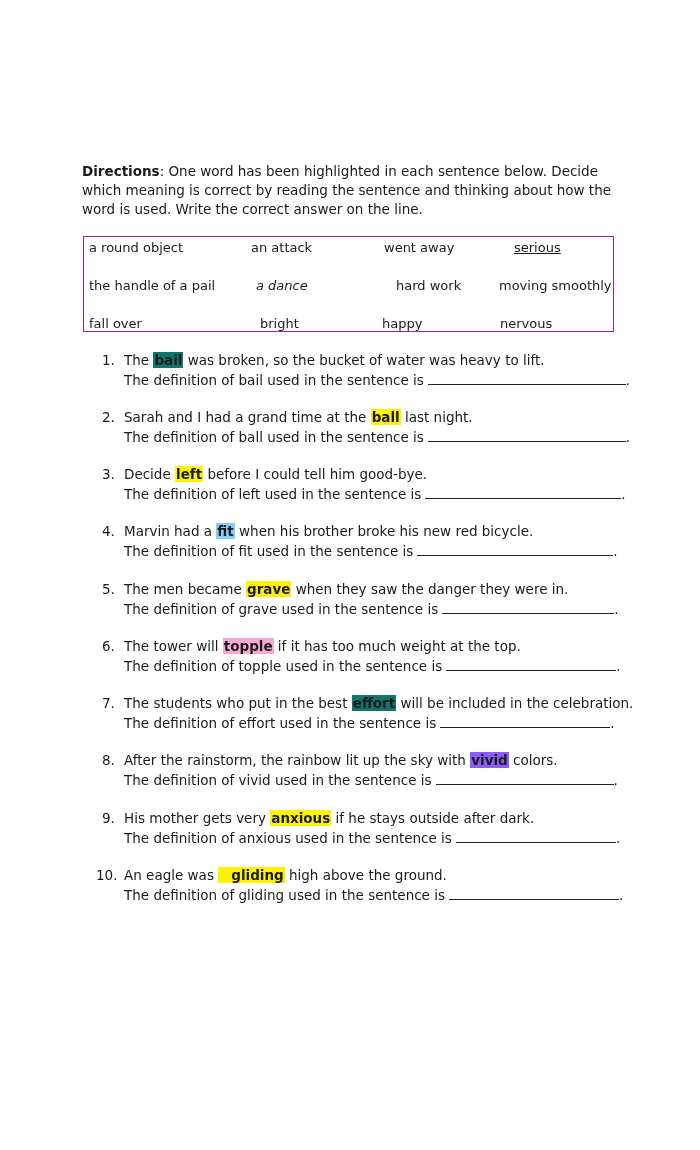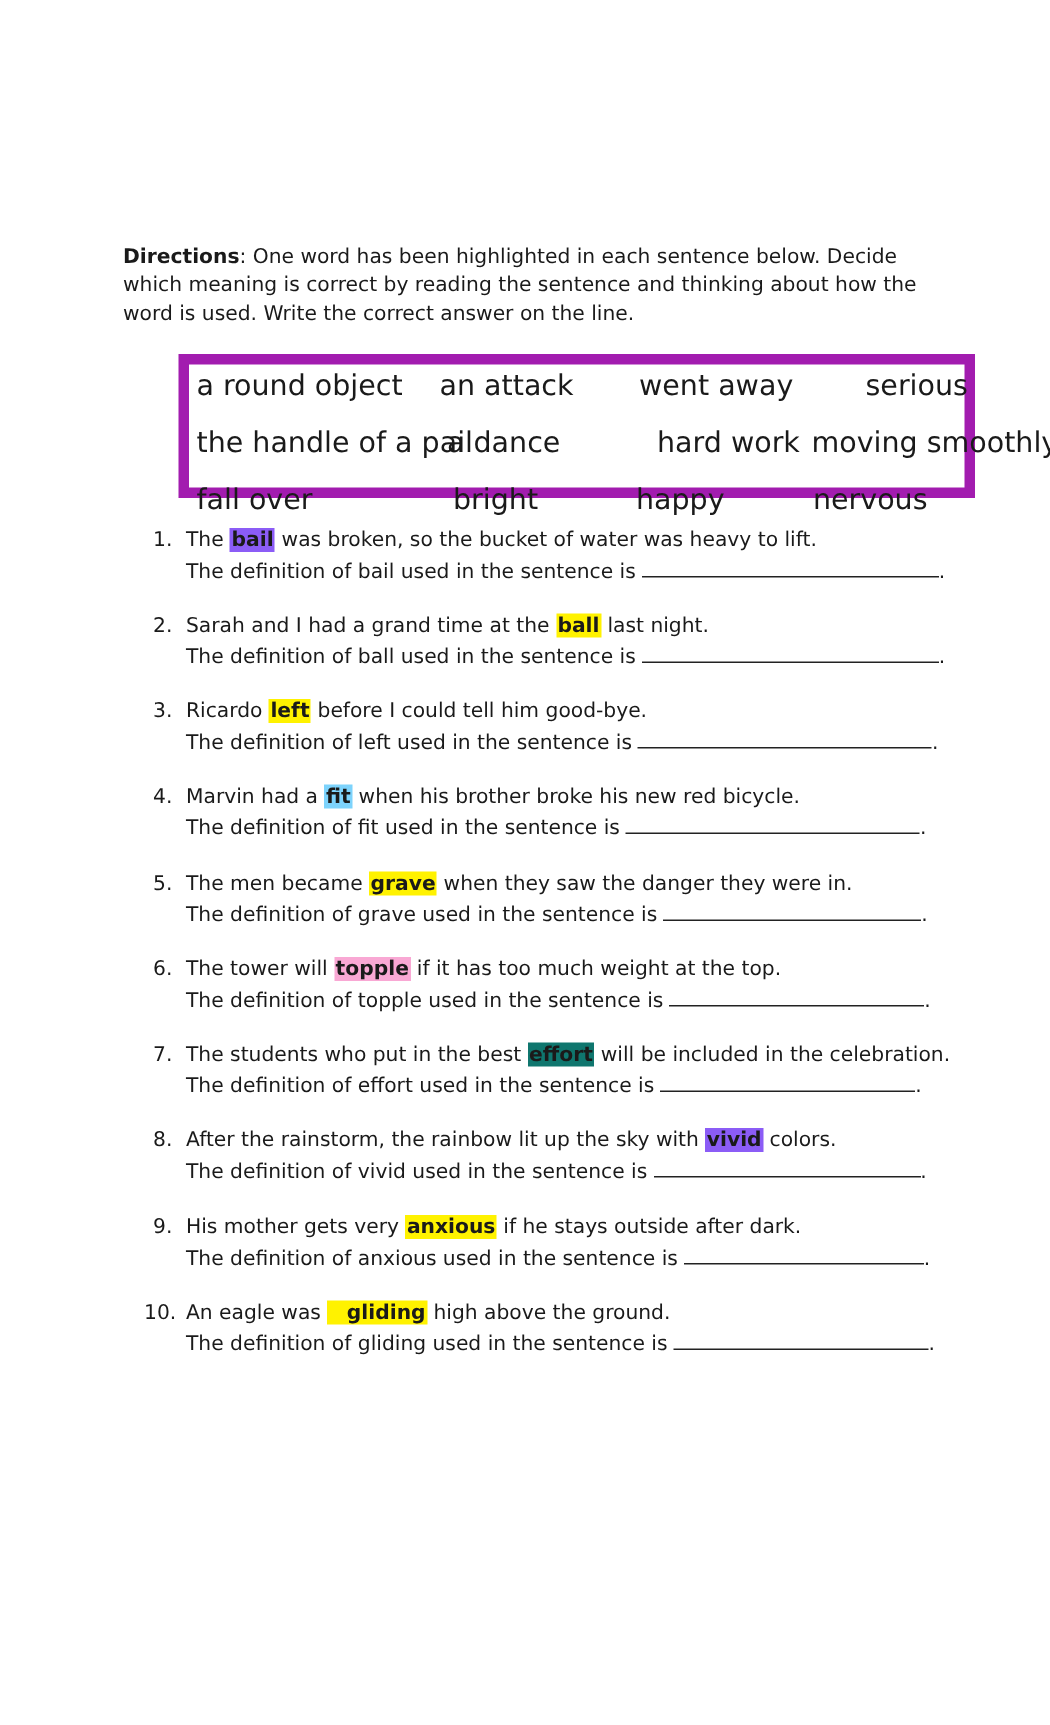--- a/index.html
+++ b/index.html
@@ -4,21 +4,21 @@
 <style>
   html, body { margin: 0; padding: 0; background: #ffffff; }
   body { width: 700px; height: 1150px; position: relative; overflow: hidden;
          font-family: "DejaVu Sans", sans-serif; color: #1a1a1a; }
   .page { position: absolute; left: 0; top: 0; width: 700px; height: 1150px; }
   .hdr { position: absolute; top: 83px; left: 82px; font-size: 13.5px; white-space: nowrap; }
   .hdr .blank { display: inline-block; border-bottom: 1px solid #222; vertical-align: baseline; height: 12px; }
   .title { position: absolute; top: 113px; left: 0; width: 700px; text-align: center; font-size: 13.5px; }
   .dir { position: absolute; top: 162px; left: 82px; width: 530px; font-size: 13.5px; line-height: 19px; }
   .dir b { font-weight: bold; }
-  .bank { position: absolute; top: 236px; left: 83px; width: 531px; height: 96px; border: 7px solid #a21caf; box-sizing: border-box; font-size: 19px; margin-left: 36px; }
+  .bank { position: absolute; top: 236px; left: 83px; width: 531px; height: 96px; border: 1px solid #a21caf; box-sizing: border-box; font-size: 13px; }
   .bank .cell { position: absolute; white-space: nowrap; }
   .qs { position: absolute; top: 352px; left: 102px; width: 520px; font-size: 13.5px; }
   .q { position: absolute; left: 0; width: 520px; }
   .q .l1 { position: absolute; top: 0; left: 0; white-space: nowrap; }
   .q .num { display: inline-block; width: 22px; }
   .q .l2 { position: absolute; top: 20px; left: 22px; white-space: nowrap; }
   .hl { background: #fff200; font-weight: bold; padding: 0 1px; }
   .line { display: inline-block; border-bottom: 1px solid #222; height: 12px; vertical-align: baseline; margin-left: 4px; }
 </style>
 </head>
@@ -27,44 +27,44 @@
 <div class="page">
 
 
 
   <div class="dir"><b>Directions</b><span>: One word has been highlighted in each sentence below.  Decide which meaning is correct by reading the sentence and thinking about how the word is used. Write the correct answer on the line.</span></div>
 
   <div class="bank">
     <span class="cell" style="left:5px;top:3px;">a round object</span>
     <span class="cell" style="left:167px;top:3px;">an attack</span>
     <span class="cell" style="left:300px;top:3px;">went away</span>
-    <span class="cell" style="left:451px;top:3px;">serious</span>
+    <span class="cell" style="left:430px;top:3px;text-decoration:underline;">serious</span>
 
     <span class="cell" style="left:5px;top:41px;">the handle of a pail</span>
-    <span class="cell" style="left:172px;top:41px;">a dance</span>
+    <span class="cell" style="left:172px;top:41px;font-style:italic;">a dance</span>
     <span class="cell" style="left:312px;top:41px;">hard work</span>
     <span class="cell" style="left:415px;top:41px;">moving smoothly</span>
 
     <span class="cell" style="left:5px;top:79px;">fall over</span>
     <span class="cell" style="left:176px;top:79px;">bright</span>
     <span class="cell" style="left:298px;top:79px;">happy</span>
     <span class="cell" style="left:416px;top:79px;">nervous</span>
   </div>
 
   <div class="qs">
     <div class="q" style="top:0px;">
-      <div class="l1"><span class="num">1.</span><span>The </span><span class="hl" style="background: #8b5cf6;">bail</span><span> was broken, so the bucket of water was heavy to lift.</span></div>
+      <div class="l1"><span class="num">1.</span><span>The </span><span class="hl" style="background: #0f766e;">bail</span><span> was broken, so the bucket of water was heavy to lift.</span></div>
       <div class="l2"><span>The definition of bail used in the sentence is</span><span class="line" style="width:198px;"></span><span>.</span></div>
     </div>
     <div class="q" style="top:57px;">
       <div class="l1"><span class="num">2.</span><span>Sarah and I had a grand time at the </span><span class="hl" style="background: rgb(255, 242, 0);">ball</span><span> last night.</span></div>
       <div class="l2"><span>The definition of ball used in the sentence is</span><span class="line" style="width:198px;"></span><span>.</span></div>
     </div>
     <div class="q" style="top:114px;">
-      <div class="l1"><span class="num">3.</span><span>Ricardo </span><span class="hl" style="background: rgb(255, 242, 0);">left</span><span> before I could tell him good-bye.</span></div>
+      <div class="l1"><span class="num">3.</span><span>Decide </span><span class="hl" style="background: rgb(255, 242, 0);">left</span><span> before I could tell him good-bye.</span></div>
       <div class="l2"><span>The definition of left used in the sentence is</span><span class="line" style="width:196px;"></span><span>.</span></div>
     </div>
     <div class="q" style="top:171px;">
       <div class="l1"><span class="num">4.</span><span>Marvin had a </span><span class="hl" style="background: #7dd3fc;">fit</span><span> when his brother broke his new red bicycle.</span></div>
       <div class="l2"><span>The definition of fit used in the sentence is</span><span class="line" style="width:196px;"></span><span>.</span></div>
     </div>
     <div class="q" style="top:229px;">
       <div class="l1"><span class="num">5.</span><span>The men became </span><span class="hl" style="background: rgb(255, 242, 0);">grave</span><span> when they saw the danger they were in.</span></div>
       <div class="l2"><span>The definition of grave used in the sentence is</span><span class="line" style="width:172px;"></span><span>.</span></div>
     </div>

